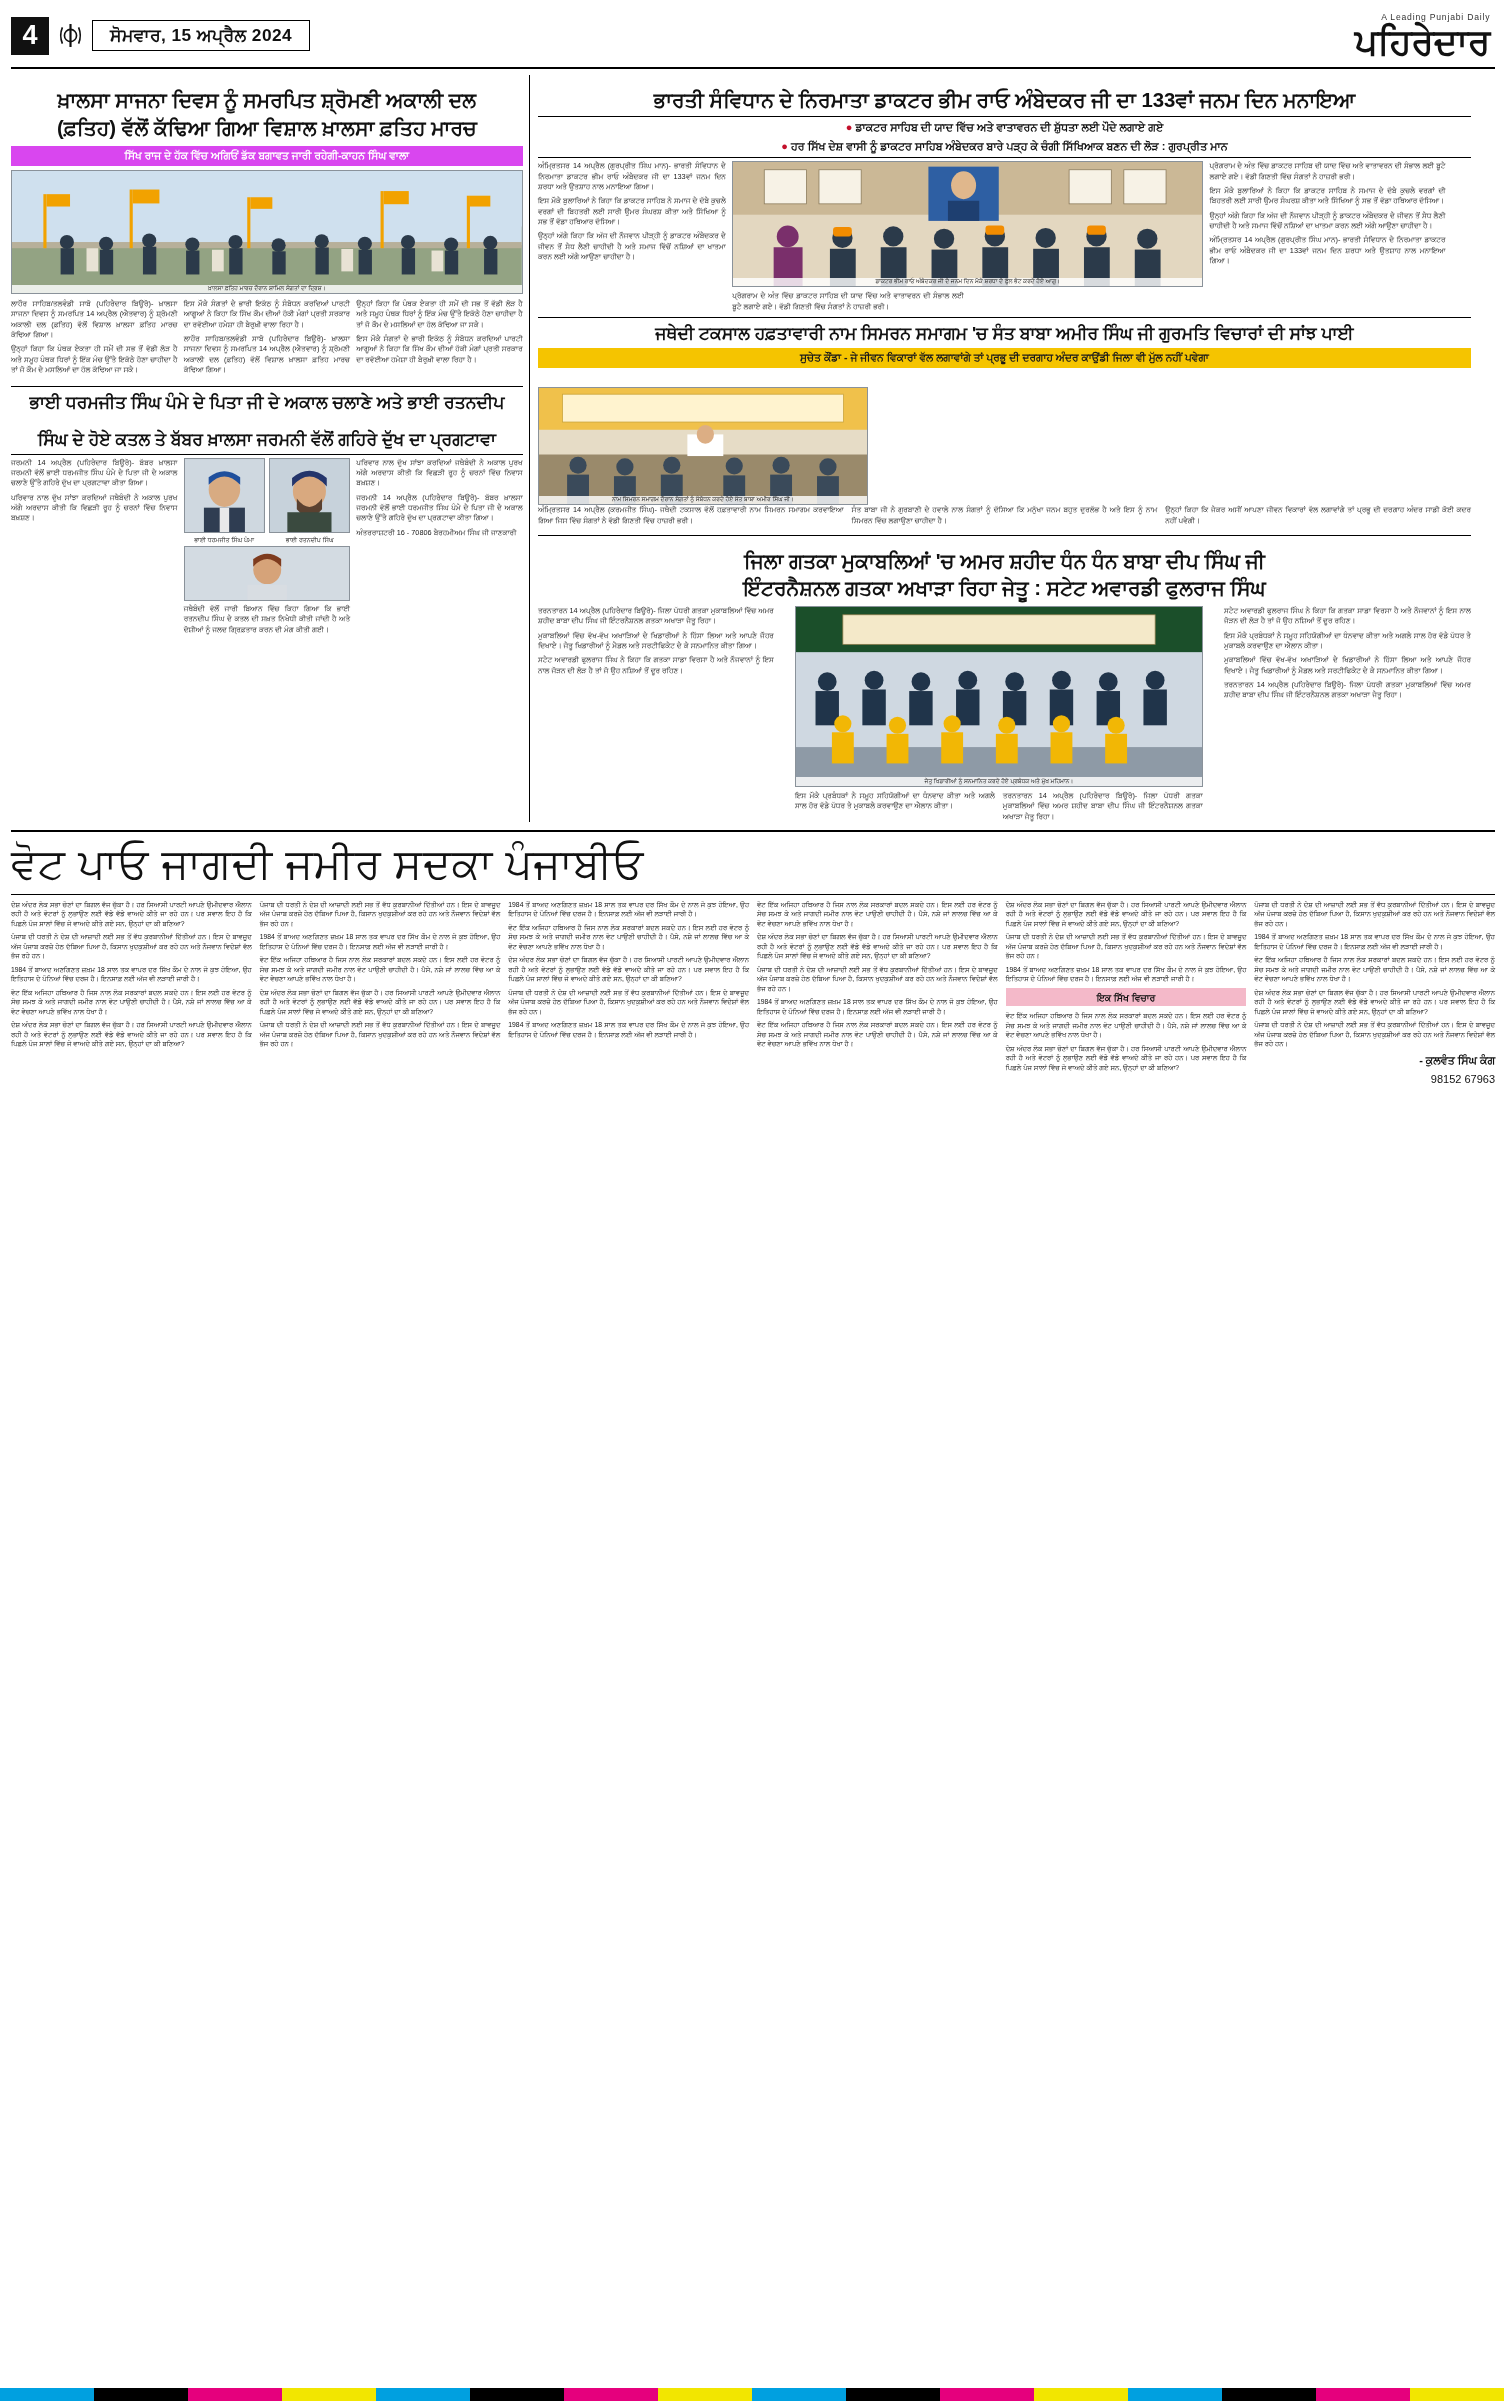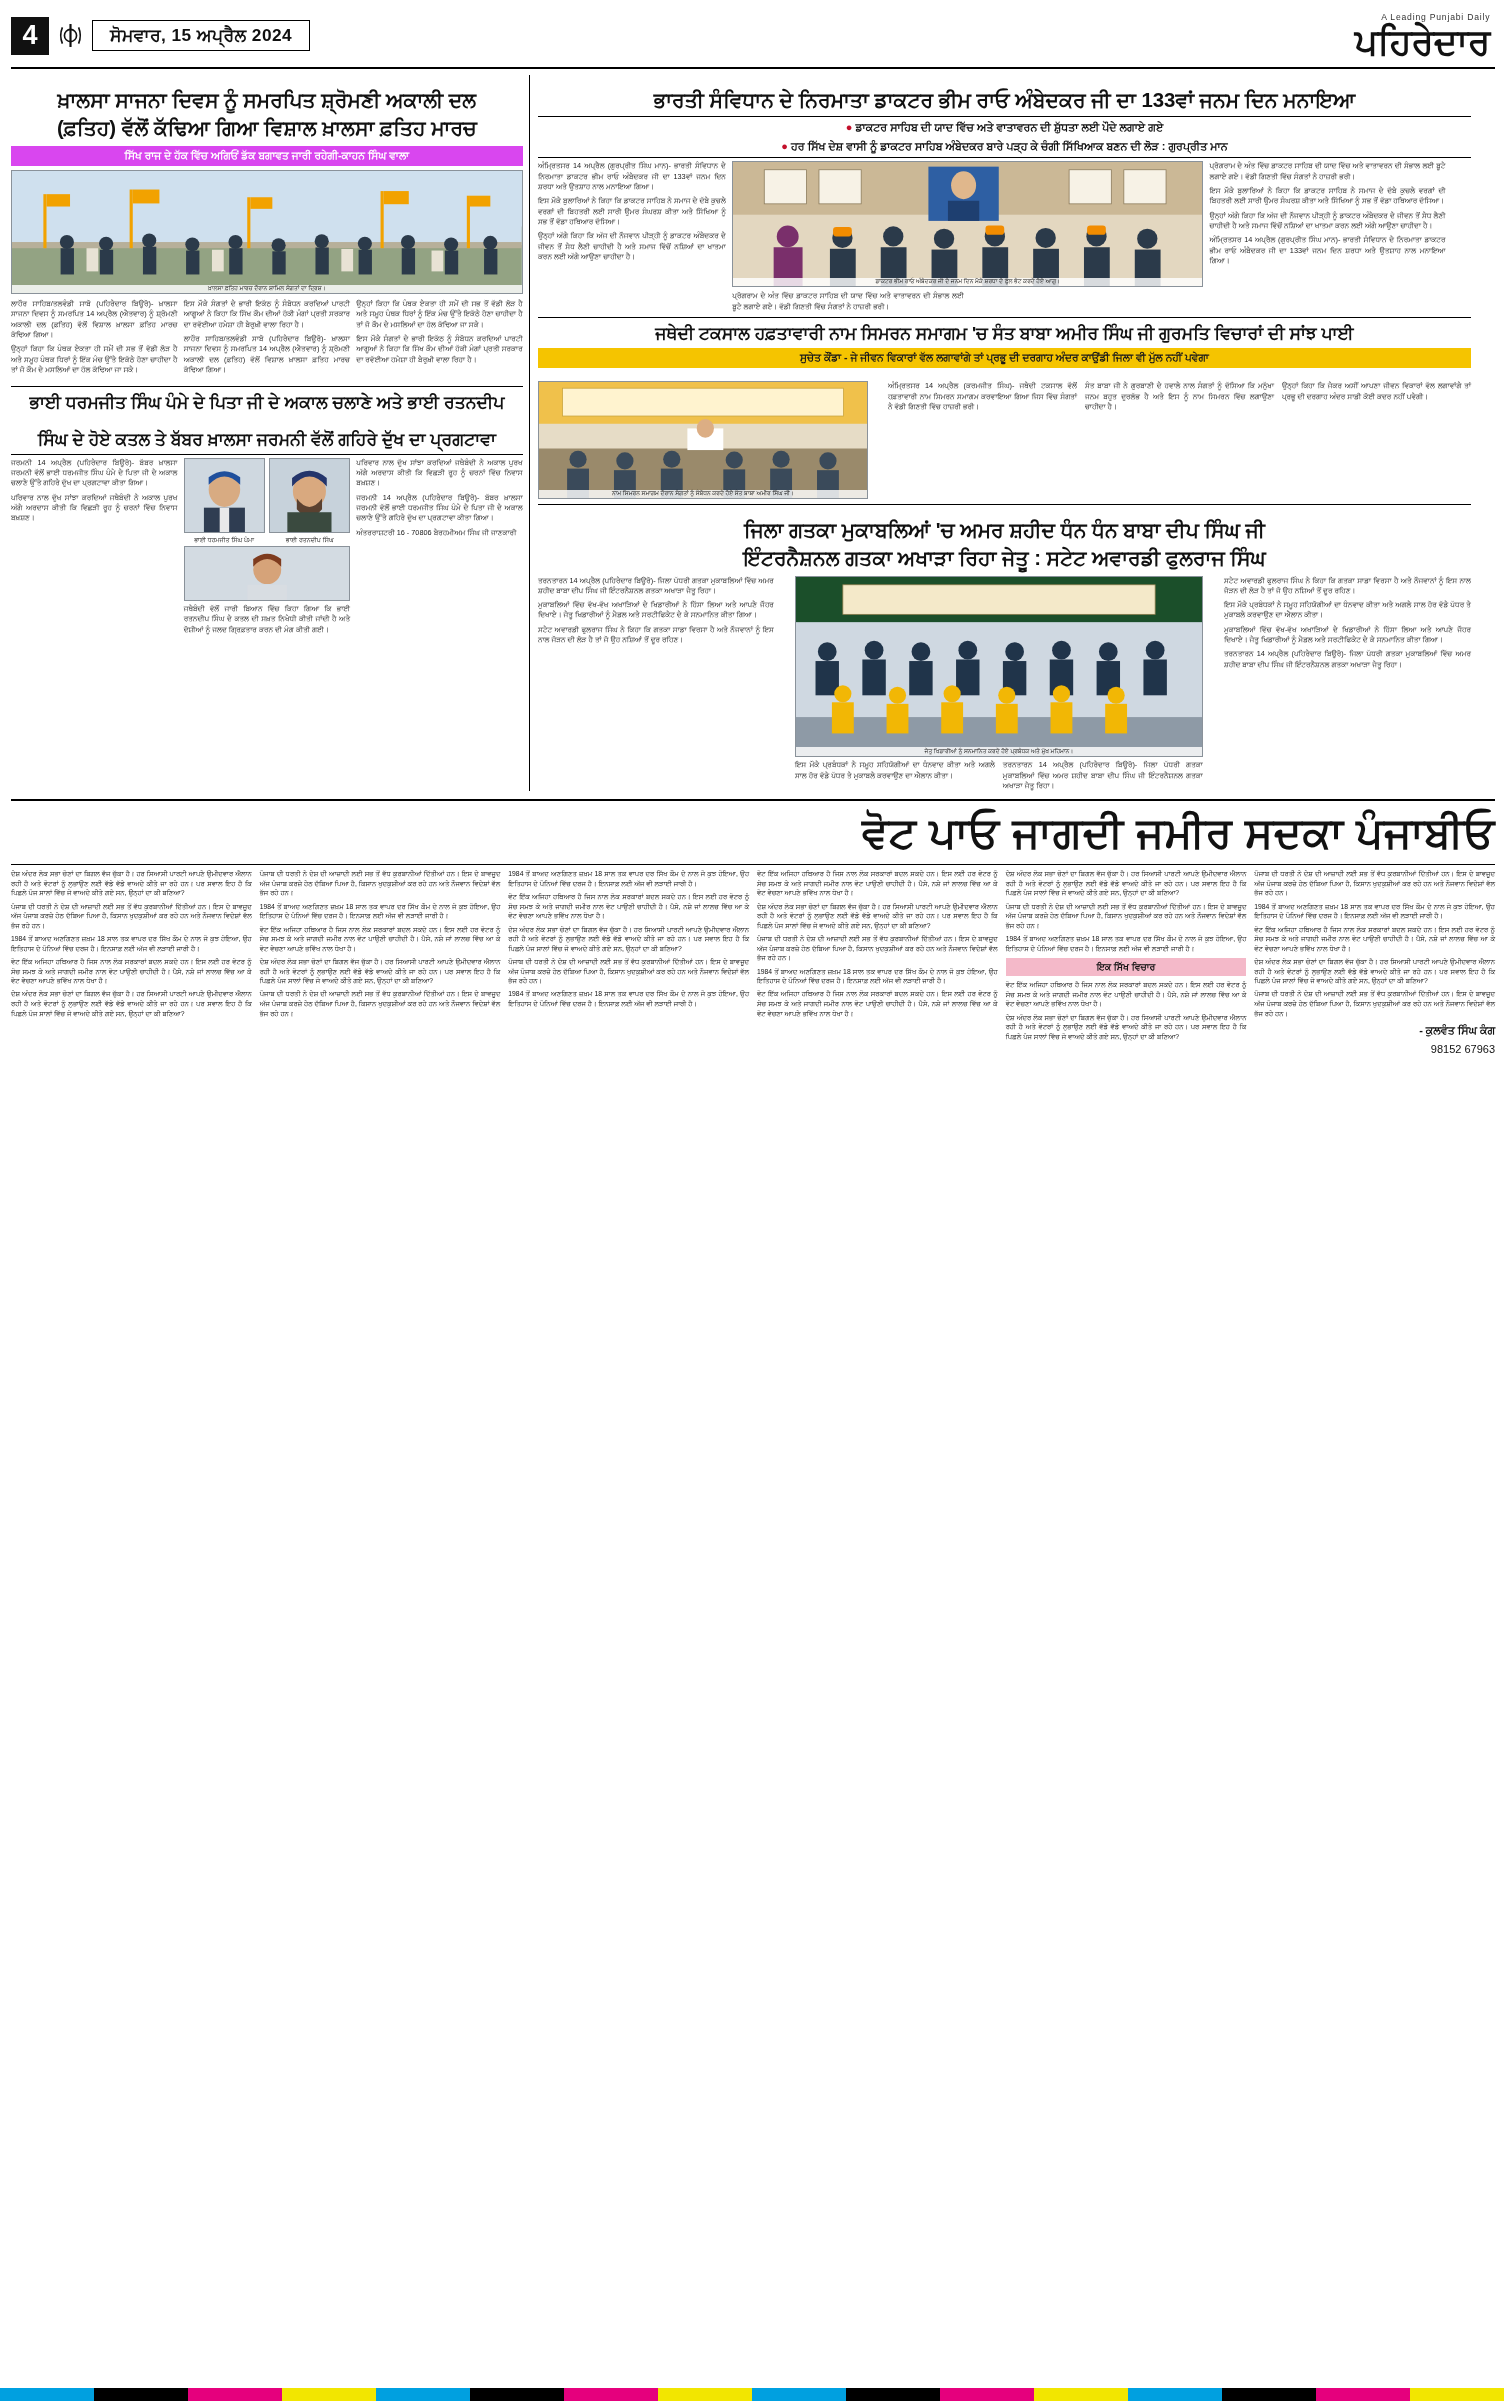--- a/index.html
+++ b/index.html
@@ -63,21 +63,21 @@
 
   
   .sec-top { display:flex; }
   .col-left { width:518px; padding-right:6.3px; }
   .col-right { width:942px; padding-left:7.9px; border-left:1.6px solid #000; }
 
   .three-col { display:flex; gap:6.3px; }
   .three-col > div { flex:1; }
 
   
-  .feature-title { font-size:42px; font-weight:bold; text-align:right; letter-spacing:0.8px; margin:7.9px 0 6.3px; }
+  .feature-title { font-size:42px; font-weight:normal; text-align:left; letter-spacing:0.8px; margin:7.9px 0 6.3px; }
   .feature-cols { display:flex; gap:7.9px; }
   .feature-cols > .fcol { flex:1; }
   .fcol { font-size:6.8px; line-height:1.4; text-align:justify; }
   .fcol p { margin:0 0 3.9px 0; }
 
   .pinkbar {
     background:#f4b9c9; color:#111; font-size:9.4px; font-weight:bold;
     text-align:center; padding:2.4px; margin:4.7px 0;
   }
   .sign { font-size:11px; font-weight:bold; text-align:right; margin-top:4.7px; line-height:1.3; }
@@ -316,21 +316,21 @@
             <p>ਅੰਮ੍ਰਿਤਸਰ 14 ਅਪ੍ਰੈਲ (ਗੁਰਪ੍ਰੀਤ ਸਿੰਘ ਮਾਨ)- ਭਾਰਤੀ ਸੰਵਿਧਾਨ ਦੇ ਨਿਰਮਾਤਾ ਡਾਕਟਰ ਭੀਮ ਰਾਓ ਅੰਬੇਦਕਰ ਜੀ ਦਾ 133ਵਾਂ ਜਨਮ ਦਿਨ ਸ਼ਰਧਾ ਅਤੇ ਉਤਸ਼ਾਹ ਨਾਲ ਮਨਾਇਆ ਗਿਆ।</p>
           </div>
         </div>
       </div>
 
       <div class="rule-h"></div>
 
       <div>
         <div class="headline hl-md">ਜਥੇਦੀ ਟਕਸਾਲ ਹਫ਼ਤਾਵਾਰੀ ਨਾਮ ਸਿਮਰਨ ਸਮਾਗਮ 'ਚ ਸੰਤ ਬਾਬਾ ਅਮੀਰ ਸਿੰਘ ਜੀ ਗੁਰਮਤਿ ਵਿਚਾਰਾਂ ਦੀ ਸਾਂਝ ਪਾਈ</div>
         <div class="subhead-bar yellow" style="margin-top:3.9px;">ਸੁਚੇਤ ਕੌਂਡਾ - ਜੇ ਜੀਵਨ ਵਿਕਾਰਾਂ ਵੱਲ ਲਗਾਵਾਂਗੇ ਤਾਂ ਪ੍ਰਭੂ ਦੀ ਦਰਗਾਹ ਅੰਦਰ ਕਾਉਂਡੀ ਜਿਲਾ ਵੀ ਮੁੱਲ ਨਹੀਂ ਪਵੇਗਾ</div>
-        <div style="display:flex; gap:20px; margin-top:13px;">
+        <div style="display:flex; gap:0; margin-top:19px;flex-direction:column;">
           <div style="width:330px;">
             <div class="photo ph-stage" style="height:118px;">
               <svg viewBox="0 0 420 150" width="100%" height="100%" preserveAspectRatio="none">
                 <rect width="420" height="150" fill="#e6dcc6"></rect>
                 <rect x="0" y="0" width="420" height="54" fill="#f0c14b"></rect>
                 <rect x="30" y="8" width="360" height="36" fill="#fff3cf" stroke="#c8a33a"></rect>
                 <rect x="0" y="86" width="420" height="64" fill="#9a8a6b"></rect>
                 <g fill="#3a4a5a">
                   <circle cx="50" cy="100" r="11"></circle>
                     <rect x="36" y="112" width="28" height="38"></rect>

